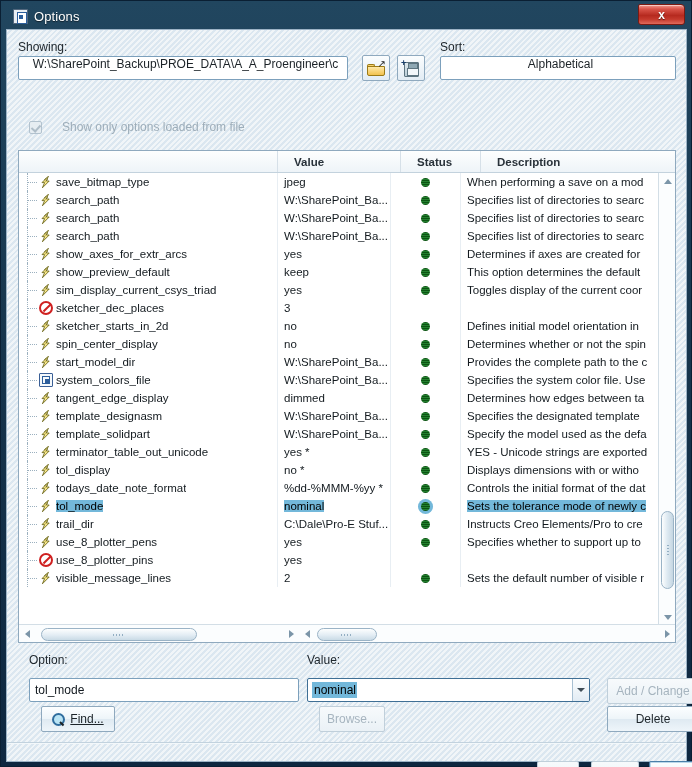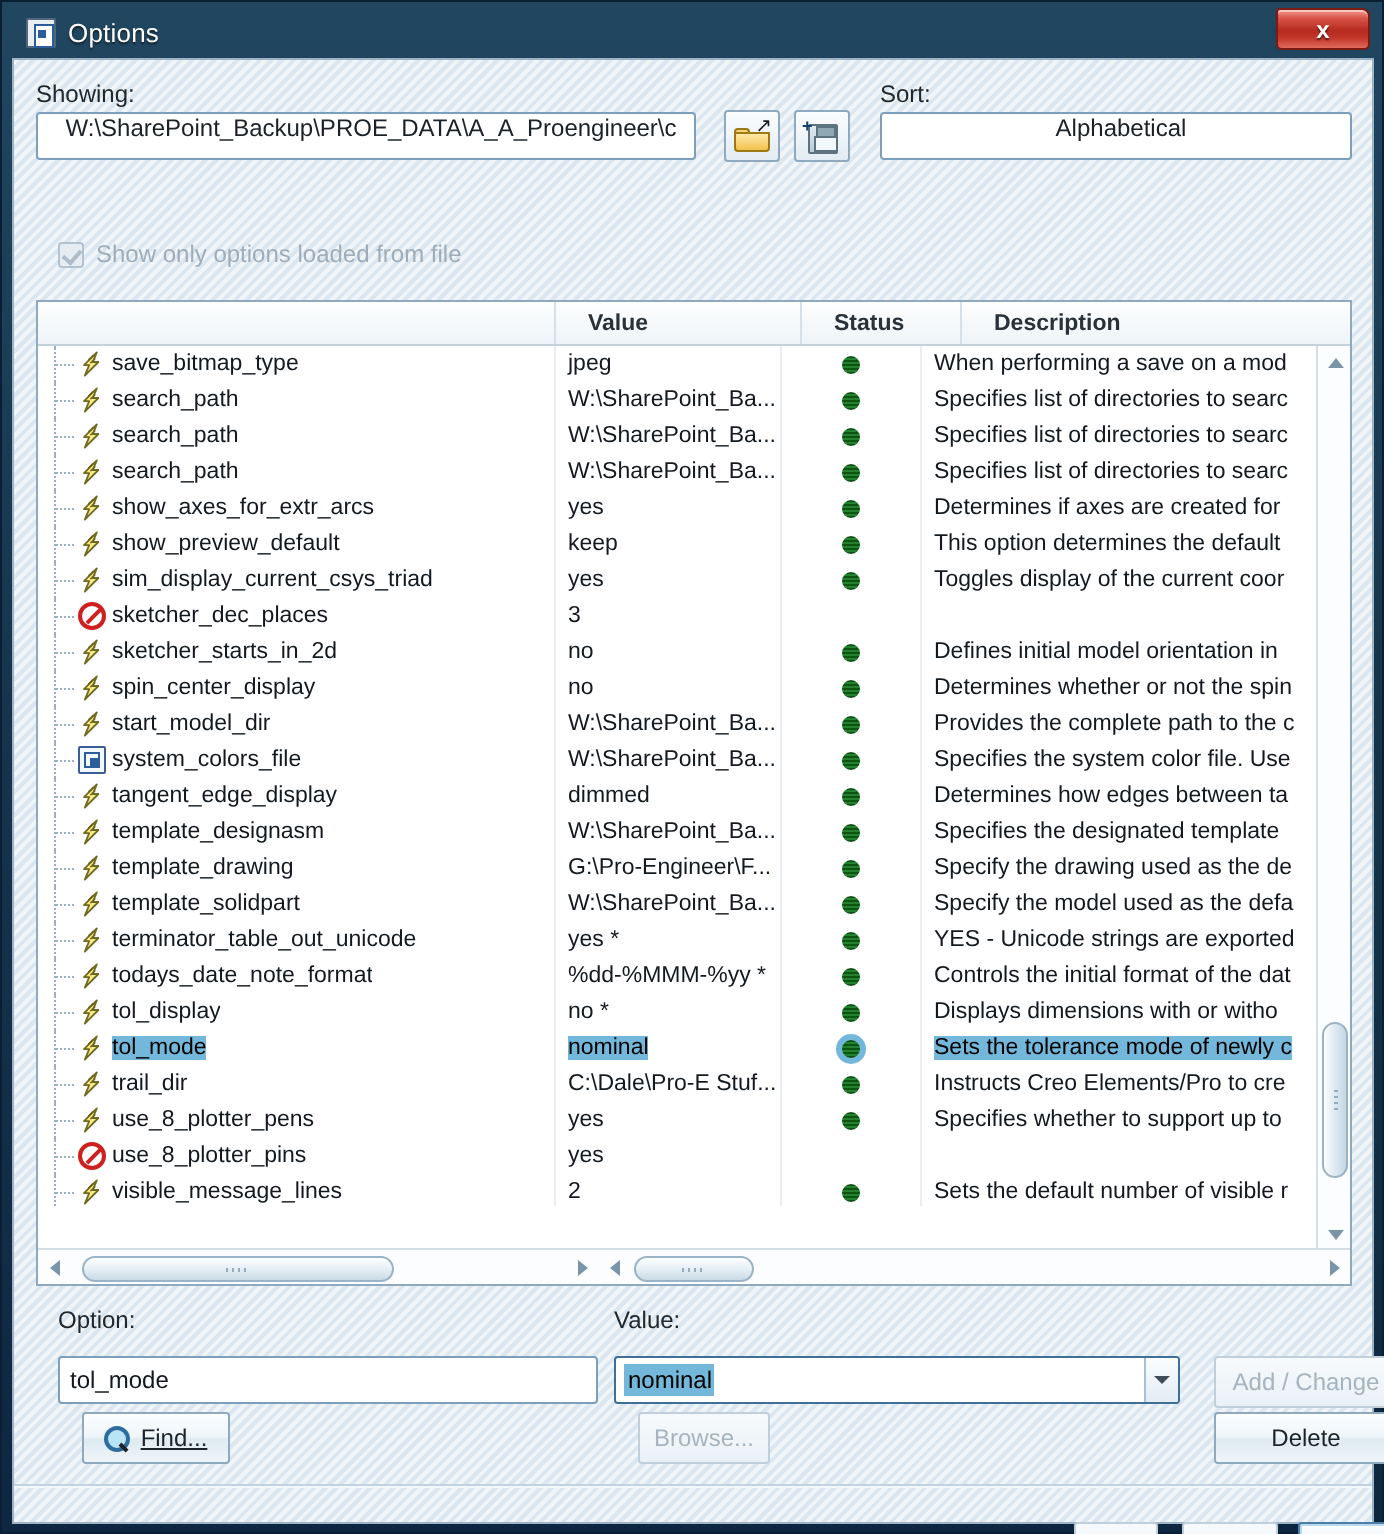--- a/index.html
+++ b/index.html
@@ -125,21 +125,21 @@
   .ico-arr { position:absolute; right:-1px; top:-4px; font-size:10px; color:#1a1a1a; line-height:1;}
 
   
   .ico-floppy { position:absolute; left:6px; top:6px; width:15px; height:15px;
      background:linear-gradient(180deg,#dfeaf0,#b9ccd6); border:1px solid #5d7480; border-radius:1px;}
   .ico-floppy::before { content:""; position:absolute; left:3px; top:0; width:8px; height:6px; background:#8fa8b4; border:1px solid #5d7480;}
   .ico-floppy::after  { content:""; position:absolute; left:2px; bottom:0; width:10px; height:6px; background:#f2f7fa; border:1px solid #5d7480;}
   .floppy-plus { position:absolute; left:-4px; top:-4px; font-size:9px; color:#1a3f6b; font-weight:bold; line-height:1;}
 
   
-  .chk-row { position:absolute; left:22px; top:90px; display:flex; align-items:center; gap:6px; }
+  .chk-row { position:absolute; left:22px; top:90px; display:flex; align-items:center; gap:20px; }
   .chk {
     width: 13px; height: 13px;
     background: #e6edf2; border: 1px solid #b2c2ce; border-radius: 2px;
     position: relative; flex:0 0 auto;
   }
   .chk::after {
     content:""; position:absolute; left:3px; top:1px;
     width:4px; height:7px; border:solid #aebdc8; border-width:0 2px 2px 0;
     transform: rotate(42deg);
   }
@@ -645,41 +645,20 @@
           </div>
           <div class="trow">
             <div class="td c-name">
               <span class="treeline"></span>
               <span class="ico-bolt">
                 <svg width="14" height="14" viewBox="0 0 14 14">
                   <path d="M9.4 1.2 L3.0 7.6 L5.6 7.6 L3.4 12.8 L10.2 6.0 L7.4 6.0 Z" fill="#fbe98a" stroke="#6e6a20" stroke-width=".9" stroke-linejoin="round"></path>
                   <path d="M7.6 2.6 L5.2 5.0 M8.6 4.2 L6.2 6.6" stroke="#6e6a20" stroke-width=".8"></path>
                 </svg>
               </span>
-              <span class="name-txt">template_drawing</span>
-            </div>
-            <div class="td c-val">
-              <span class="">G:\Pro-Engineer\F...</span>
-            </div>
-            <div class="td c-stat">
-              <span class="dot-green"></span>
-            </div>
-            <div class="td c-desc">
-              <span class="">Specify the drawing used as the de</span>
-            </div>
-          </div>
-          <div class="trow">
-            <div class="td c-name">
-              <span class="treeline"></span>
-              <span class="ico-bolt">
-                <svg width="14" height="14" viewBox="0 0 14 14">
-                  <path d="M9.4 1.2 L3.0 7.6 L5.6 7.6 L3.4 12.8 L10.2 6.0 L7.4 6.0 Z" fill="#fbe98a" stroke="#6e6a20" stroke-width=".9" stroke-linejoin="round"></path>
-                  <path d="M7.6 2.6 L5.2 5.0 M8.6 4.2 L6.2 6.6" stroke="#6e6a20" stroke-width=".8"></path>
-                </svg>
-              </span>
               <span class="name-txt">template_solidpart</span>
             </div>
             <div class="td c-val">
               <span class="">W:\SharePoint_Ba...</span>
             </div>
             <div class="td c-stat">
               <span class="dot-green"></span>
             </div>
             <div class="td c-desc">
               <span class="">Specify the model used as the defa</span>
@@ -708,51 +687,51 @@
           </div>
           <div class="trow">
             <div class="td c-name">
               <span class="treeline"></span>
               <span class="ico-bolt">
                 <svg width="14" height="14" viewBox="0 0 14 14">
                   <path d="M9.4 1.2 L3.0 7.6 L5.6 7.6 L3.4 12.8 L10.2 6.0 L7.4 6.0 Z" fill="#fbe98a" stroke="#6e6a20" stroke-width=".9" stroke-linejoin="round"></path>
                   <path d="M7.6 2.6 L5.2 5.0 M8.6 4.2 L6.2 6.6" stroke="#6e6a20" stroke-width=".8"></path>
                 </svg>
               </span>
+              <span class="name-txt">tol_display</span>
+            </div>
+            <div class="td c-val">
+              <span class="">no *</span>
+            </div>
+            <div class="td c-stat">
+              <span class="dot-green"></span>
+            </div>
+            <div class="td c-desc">
+              <span class="">Displays dimensions with or witho</span>
+            </div>
+          </div>
+          <div class="trow">
+            <div class="td c-name">
+              <span class="treeline"></span>
+              <span class="ico-bolt">
+                <svg width="14" height="14" viewBox="0 0 14 14">
+                  <path d="M9.4 1.2 L3.0 7.6 L5.6 7.6 L3.4 12.8 L10.2 6.0 L7.4 6.0 Z" fill="#fbe98a" stroke="#6e6a20" stroke-width=".9" stroke-linejoin="round"></path>
+                  <path d="M7.6 2.6 L5.2 5.0 M8.6 4.2 L6.2 6.6" stroke="#6e6a20" stroke-width=".8"></path>
+                </svg>
+              </span>
               <span class="name-txt">todays_date_note_format</span>
             </div>
             <div class="td c-val">
               <span class="">%dd-%MMM-%yy *</span>
             </div>
             <div class="td c-stat">
               <span class="dot-green"></span>
             </div>
             <div class="td c-desc">
               <span class="">Controls the initial format of the dat</span>
-            </div>
-          </div>
-          <div class="trow">
-            <div class="td c-name">
-              <span class="treeline"></span>
-              <span class="ico-bolt">
-                <svg width="14" height="14" viewBox="0 0 14 14">
-                  <path d="M9.4 1.2 L3.0 7.6 L5.6 7.6 L3.4 12.8 L10.2 6.0 L7.4 6.0 Z" fill="#fbe98a" stroke="#6e6a20" stroke-width=".9" stroke-linejoin="round"></path>
-                  <path d="M7.6 2.6 L5.2 5.0 M8.6 4.2 L6.2 6.6" stroke="#6e6a20" stroke-width=".8"></path>
-                </svg>
-              </span>
-              <span class="name-txt">tol_display</span>
-            </div>
-            <div class="td c-val">
-              <span class="">no *</span>
-            </div>
-            <div class="td c-stat">
-              <span class="dot-green"></span>
-            </div>
-            <div class="td c-desc">
-              <span class="">Displays dimensions with or witho</span>
             </div>
           </div>
           <div class="trow">
             <div class="td c-name">
               <span class="treeline"></span>
               <span class="ico-bolt">
                 <svg width="14" height="14" viewBox="0 0 14 14">
                   <path d="M9.4 1.2 L3.0 7.6 L5.6 7.6 L3.4 12.8 L10.2 6.0 L7.4 6.0 Z" fill="#fbe98a" stroke="#6e6a20" stroke-width=".9" stroke-linejoin="round"></path>
                   <path d="M7.6 2.6 L5.2 5.0 M8.6 4.2 L6.2 6.6" stroke="#6e6a20" stroke-width=".8"></path>
                 </svg>

